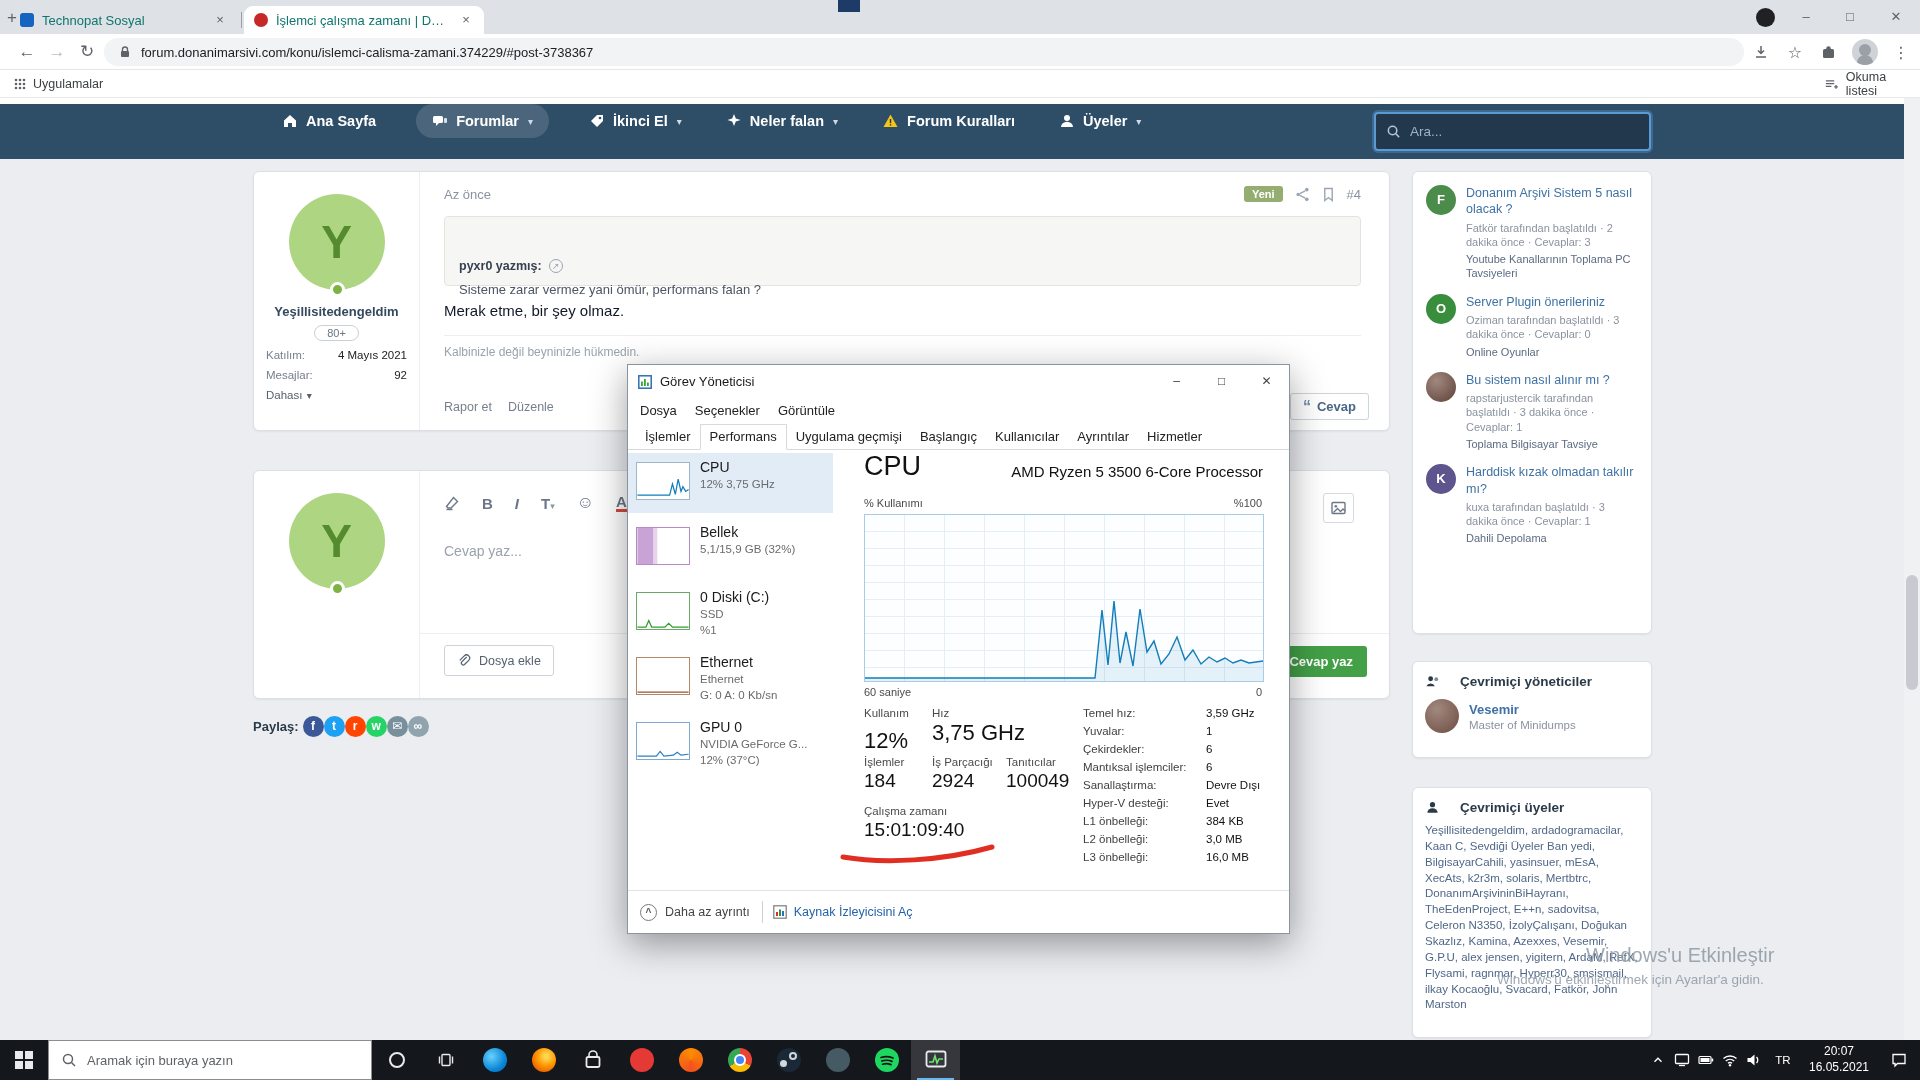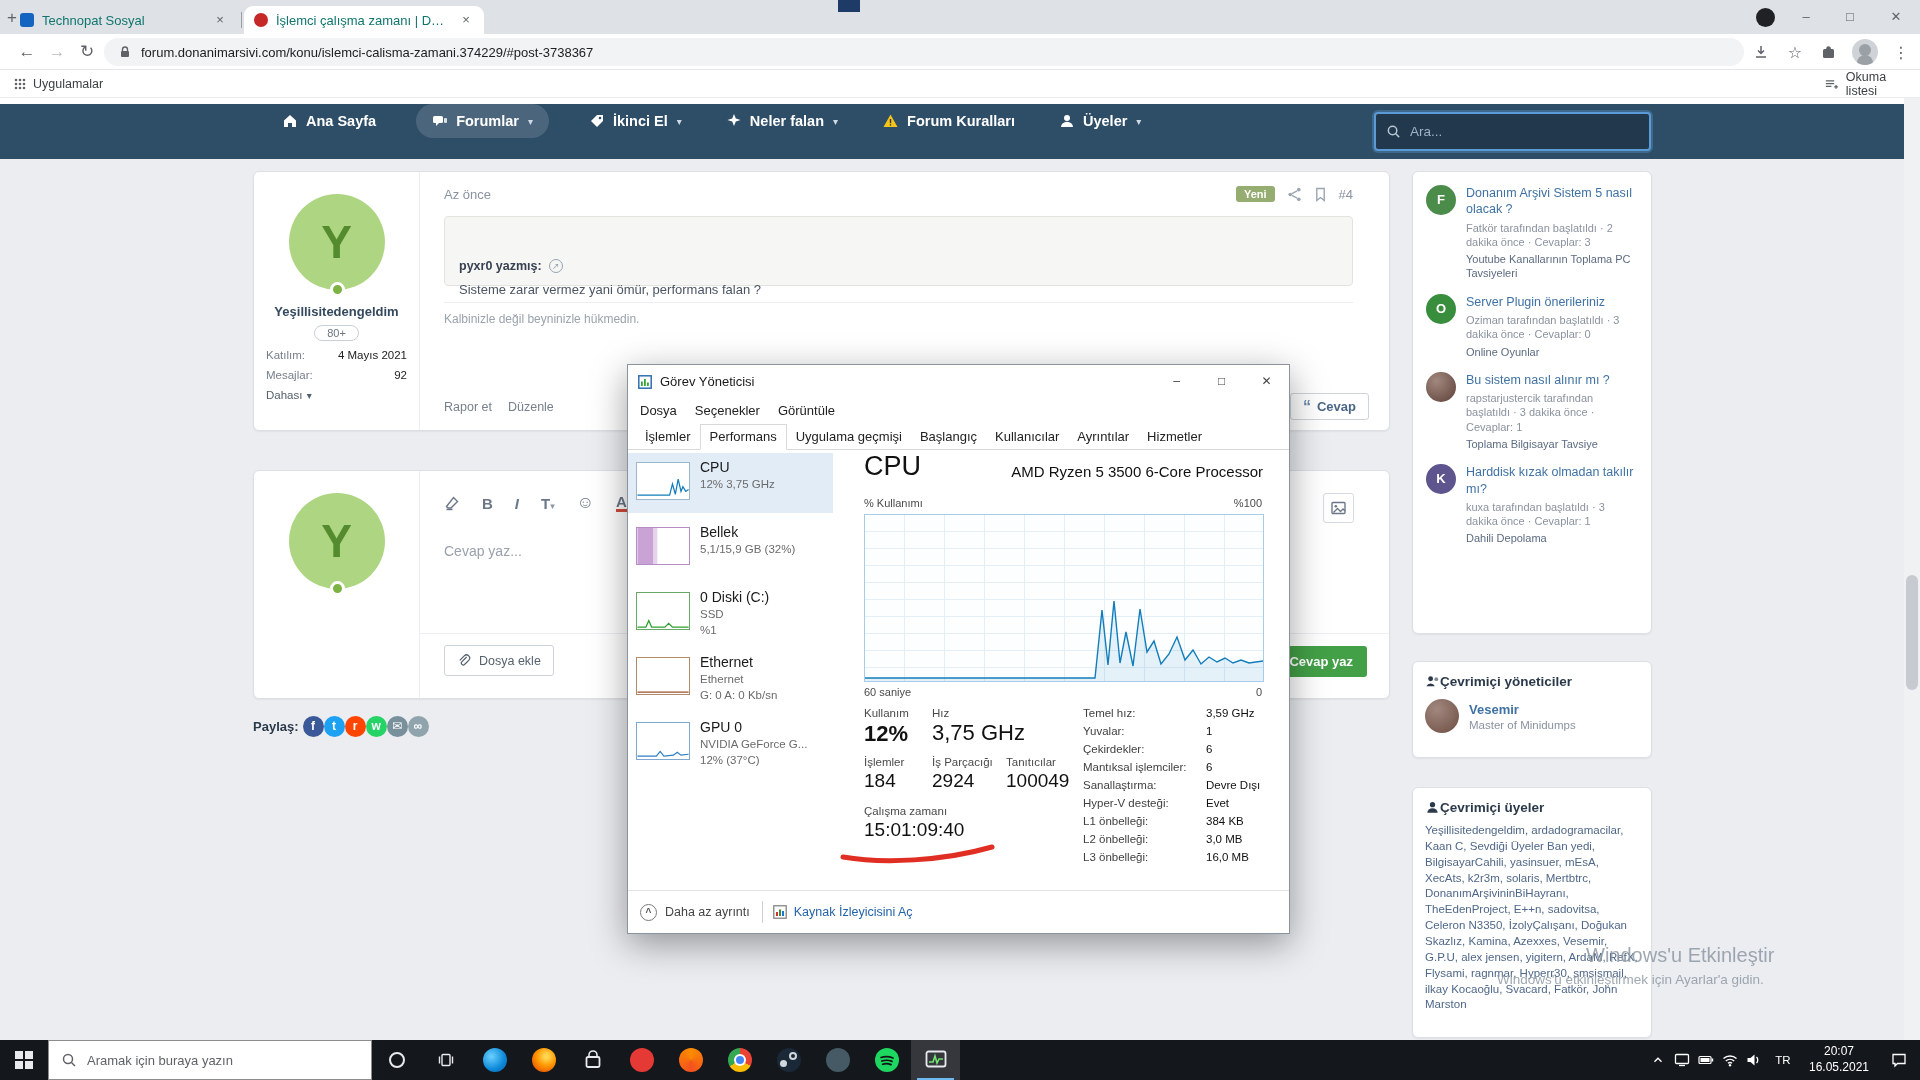--- a/index.html
+++ b/index.html
@@ -52,21 +52,21 @@
   
   .author-col { position:absolute; left:0; top:0; bottom:0; width:166px; border-right:1px solid #eceef1; text-align:center; }
   .p-avatar { position:relative; width:96px; height:96px; margin:22px auto 0; border-radius:50%; background:#aed581; color:#558b2f; font-weight:bold; font-size:46px; line-height:96px; }
   .p-avatar .status { position:absolute; left:41px; bottom:-7px; width:15px; height:15px; border-radius:50%; background:#7cb342; border:3px solid #fff; }
   .p-name { margin-top:14px; font-size:13px; font-weight:bold; color:#34495e; }
   .p-level { display:inline-block; margin-top:6px; border:1px solid #c9d0d8; border-radius:10px; padding:1px 12px; font-size:11px; color:#6a7683; }
   .p-meta { display:flex; justify-content:space-between; padding:0 12px; margin-top:8px; font-size:11.5px; }
   .p-meta .k { color:#77808c; } .p-meta .v { color:#222; }
   .p-more { text-align:left; padding-left:12px; margin-top:8px; font-size:11.5px; color:#55606c; }
 
-  .post-body { position:absolute; left:166px; right:0; top:0; bottom:0; padding:14px 36px 12px 24px; }
+  .post-body { position:absolute; left:166px; right:0; top:0; bottom:0; padding:14px 28px 12px 24px; }
   .p-header { display:flex; justify-content:space-between; align-items:center; font-size:13px; color:#8993a1; }
   .ph-right { display:flex; align-items:center; gap:12px; }
   .badge-new { background:#96ad72; color:#fff; font-size:11px; font-weight:bold; padding:2px 8px; border-radius:3px; }
   .p-quote { margin-top:14px; background:#f6f6f4; border:1px solid #e4e4df; border-radius:4px; padding:10px 14px; height:70px; }
   .pq-head { font-size:12.5px; font-weight:bold; color:#374151; display:flex; align-items:center; gap:7px;margin-top:32px; }
   .pq-expand { width:14px; height:14px; border:1px solid #9aa5b1; border-radius:50%; color:#9aa5b1; font-size:9px; line-height:13px; text-align:center; font-weight:normal; }
   .pq-text { margin-top:9px; font-size:13px; color:#4b5563; }
   .p-text { margin-top:16px; font-size:15px; color:#111827; }
   .p-sig { margin-top:16px; border-top:1px solid #eceef1; padding-top:9px; font-size:12px; color:#9aa3ad; }
   .p-footer { position:absolute; left:24px; right:20px; bottom:10px; display:flex; justify-content:space-between; align-items:center; }
@@ -89,21 +89,21 @@
   .share-row { position:absolute; left:253px; top:716px; display:flex; align-items:center; z-index:4; }
   .share-label { font-size:13px; font-weight:bold; color:#2b3a4a; margin-right:4px; }
   .sh { width:21px; height:21px; border-radius:50%; color:#fff; font-size:12px; font-weight:bold; text-align:center; line-height:21px; }
 
   
   .th-item { display:flex; gap:10px; margin-bottom:13px; }
   .th-avatar { flex:none; width:30px; height:30px; border-radius:50%; color:#fff; font-size:13px; font-weight:bold; text-align:center; line-height:30px; }
   .th-title { font-size:12.5px; color:#3f72a4; line-height:1.3; }
   .th-meta { margin-top:3px; font-size:11px; color:#8b93a0; line-height:1.3; }
   .th-cat { margin-top:3px; font-size:11px; color:#5c6b80; line-height:1.3; }
-  .side-head { display:flex; align-items:center; gap:0; font-size:13.5px; font-weight:bold; color:#2b3a4a; }
+  .side-head { display:flex; align-items:center; gap:20px; font-size:13.5px; font-weight:bold; color:#2b3a4a; }
   .mod-row { display:flex; align-items:center; gap:10px; margin-top:10px; }
   .mod-avatar { width:34px; height:34px; border-radius:50%; background:radial-gradient(circle at 35% 30%,#a1887f,#6d4c41); }
   .mod-name { font-size:13px; font-weight:bold; color:#3f72a4; }
   .mod-role { font-size:11.5px; color:#8b93a0; margin-top:2px; }
   .members-text { margin-top:8px; font-size:11.5px; color:#4f6788; line-height:1.38; }
 
   
   .tm { position:absolute; left:627px; top:364px; width:663px; height:570px; background:#fff; border:1px solid #8a949e; box-shadow:0 10px 34px rgba(0,0,0,.38); z-index:40; font-size:13px; color:#1a1a1a; }
   .tm-title { position:absolute; top:0; left:0; right:0; height:33px; display:flex; align-items:center; padding-left:10px; gap:8px; font-size:13px; }
   .tm-ctrl { position:absolute; top:0; width:45px; height:33px; text-align:center; line-height:33px; font-size:12px; color:#444; }
@@ -335,20 +335,21 @@
           <span>#4</span>
         </span>
       </div>
       <div class="p-quote">
         <div class="pq-head">
           <span>pyxr0 yazmış:</span>
           <span class="pq-expand">↗</span>
         </div>
         <div class="pq-text">Sisteme zarar vermez yani ömür, performans falan ?</div>
       </div>
+      <div class="p-text">Merak etme, bir şey olmaz.</div>
       <div class="p-sig">Kalbinizle değil beyninizle hükmedin.</div>
       <div class="p-footer">
         <span class="pf-links">
           <span>Rapor et</span>
           <span>Düzenle</span>
         </span>
         <span class="btn-reply">
           <span class="q">“</span>
           <span>Cevap</span>
         </span>
@@ -561,21 +562,21 @@
           <svg width="398" height="166" viewBox="0 0 398 166" preserveAspectRatio="none" style="position:absolute;left:0;top:0;">
             <path d="M0 163 L230 163 L237 95 L243 150 L249 86 L255 148 L261 117 L268 151 L275 94 L282 137 L289 126 L296 149 L304 139 L312 122 L320 145 L328 135 L336 149 L344 142 L352 147 L360 143 L368 148 L376 145 L384 148 L398 146 L398 166 L0 166 Z" fill="rgba(17,125,187,0.10)"></path>
             <polyline points="0,163 230,163 237,95 243,150 249,86 255,148 261,117 268,151 275,94 282,137 289,126 296,149 304,139 312,122 320,145 328,135 336,149 344,142 352,147 360,143 368,148 376,145 384,148 398,146" fill="none" stroke="#117dbb" stroke-width="1.4"></polyline>
           </svg>
         </div>
         <div class="tmm-lab" style="left:31px;top:236px;">60 saniye</div>
         <div class="tmm-lab" style="right:27px;top:236px;">0</div>
 
         <div class="stat-lab" style="left:31px;top:257px;">Kullanım</div>
         <div class="stat-lab" style="left:99px;top:257px;">Hız</div>
-        <div class="stat-big" style="left:31px;top:271px;font-weight:bold;">12%</div>
+        <div class="stat-big" style="left:31px;top:278px;">12%</div>
         <div class="stat-big" style="left:99px;top:270px;">3,75 GHz</div>
 
         <div class="stat-lab" style="left:31px;top:306px;">İşlemler</div>
         <div class="stat-lab" style="left:99px;top:306px;">İş Parçacığı</div>
         <div class="stat-lab" style="left:173px;top:306px;">Tanıtıcılar</div>
         <div class="stat-mid" style="left:31px;top:320px;">184</div>
         <div class="stat-mid" style="left:99px;top:320px;">2924</div>
         <div class="stat-mid" style="left:173px;top:320px;">100049</div>
 
         <div class="stat-lab" style="left:31px;top:355px;">Çalışma zamanı</div>

